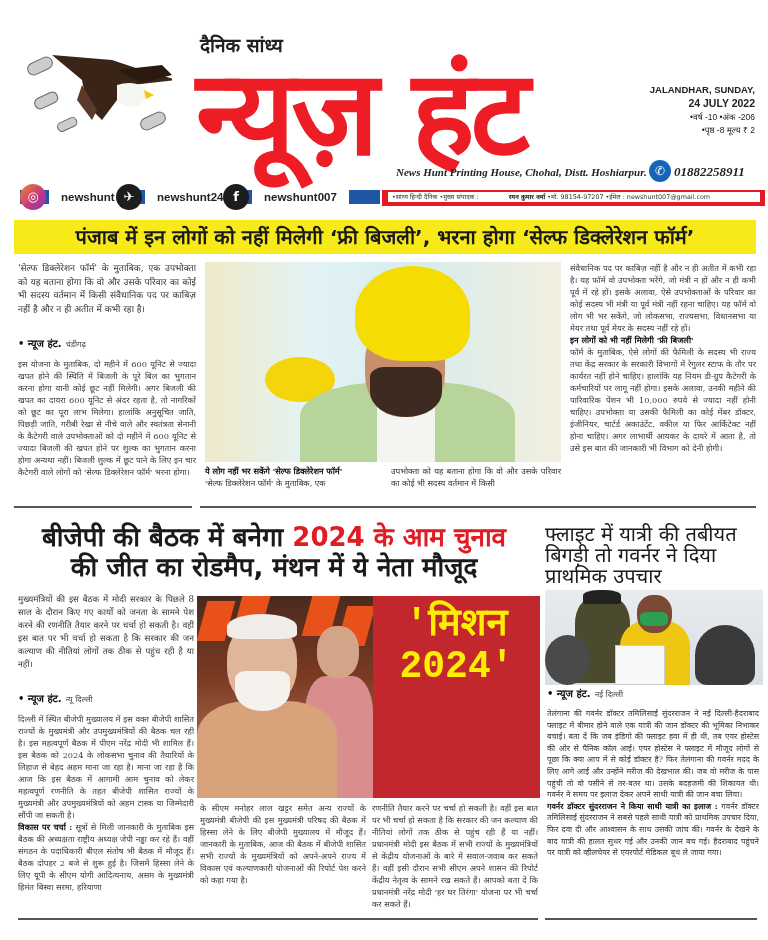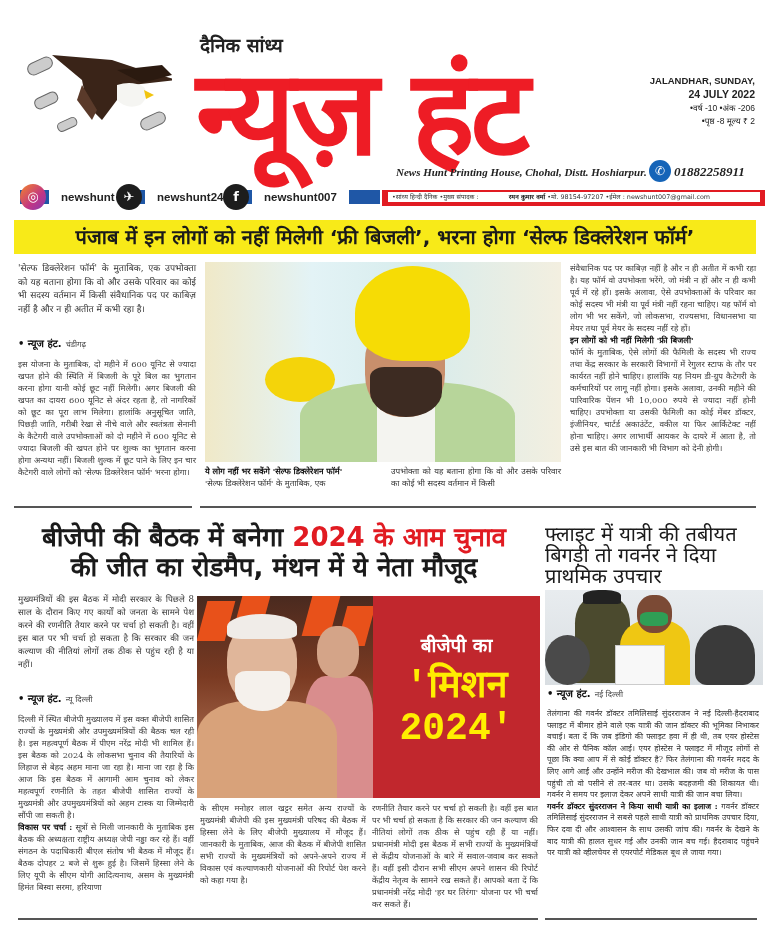--- a/index.html
+++ b/index.html
@@ -10,21 +10,21 @@
   .abs { position: absolute; }
 
   
   .eagle-logo { left: 22px; top: 25px; width: 150px; height: 115px; }
   .tagline-top { left: 200px; top: 32px; font-family: "DejaVu Sans", sans-serif; font-weight: bold; font-size: 19px; color: #222; }
   .brand-title {
     left: 196px; top: 48px; width: 360px; height: 130px;
     font-family: "DejaVu Sans", sans-serif; font-weight: bold; font-size: 118px;
     line-height: 130px; color: #ee1c25; letter-spacing: -4px; white-space: nowrap;
   }
-  .dateline { left: 640px; top: 75px; width: 115px; text-align: right; font-family: "Liberation Sans", sans-serif; color: #222; }
+  .dateline { left: 640px; top: 84px; width: 115px; text-align: right; font-family: "Liberation Sans", sans-serif; color: #222; }
   .dateline .city { font-size: 9.5px; font-weight: bold; }
   .dateline .date { font-size: 10.5px; font-weight: bold; margin-top: 2px; }
   .dateline .meta { font-size: 8.5px; margin-top: 2px; }
 
   .press-line { left: 396px; top: 166px; font-family: "Liberation Serif", serif; font-style: italic; font-weight: bold; font-size: 11px; color: #222; }
   .phone-icon { left: 649px; top: 160px; width: 22px; height: 22px; border-radius: 50%; background: #1564b8; color: #fff; font-size: 12px; text-align: center; line-height: 22px; }
   .phone-number { left: 674px; top: 164px; font-family: "Liberation Serif", serif; font-style: italic; font-weight: bold; font-size: 13px; color: #222; }
 
   
   .social-strip { left: 20px; top: 184px; width: 745px; height: 25px; }
@@ -216,21 +216,20 @@
   <div class="flag" style="left:145px; top:10px;"></div>
   <div class="nadda-body"></div>
   <div class="nadda-face"></div>
   <div class="modi-body"></div>
   <div class="modi-face"></div>
   <div class="modi-hair"></div>
   <div class="modi-beard"></div>
 </div>
 
 <div class="abs mission-box">
-  <div class="small">बीजेपी का</div>
   <div class="big">'मिशन</div>
   <div class="big" style="margin-top:0;">2024'</div>
 </div>
 
 <div class="abs" style="left:200px; top:802px; width:166px;">
   <p class="col-text">के सीएम मनोहर लाल खट्टर समेत अन्य राज्यों के मुख्यमंत्री बीजेपी की इस मुख्यमंत्री परिषद की बैठक में हिस्सा लेने के लिए बीजेपी मुख्यालय में मौजूद हैं। जानकारी के मुताबिक, आज की बैठक में बीजेपी शासित सभी राज्यों के मुख्यमंत्रियों को अपने-अपने राज्य में विकास एवं कल्याणकारी योजनाओं की रिपोर्ट पेश करने को कहा गया है।</p>
 </div>
 <div class="abs" style="left:372px; top:802px; width:166px;">
   <p class="col-text">रणनीति तैयार करने पर चर्चा हो सकती है। वहीं इस बात पर भी चर्चा हो सकता है कि सरकार की जन कल्याण की नीतियां लोगों तक ठीक से पहुंच रही हैं या नहीं। प्रधानमंत्री मोदी इस बैठक में सभी राज्यों के मुख्यमंत्रियों से केंद्रीय योजनाओं के बारे में सवाल-जवाब कर सकते हैं। वहीं इसी दौरान सभी सीएम अपने शासन की रिपोर्ट केंद्रीय नेतृत्व के सामने रख सकते हैं। आपको बता दें कि प्रधानमंत्री नरेंद्र मोदी 'हर घर तिरंगा' योजना पर भी चर्चा कर सकते हैं।</p>
 </div>

